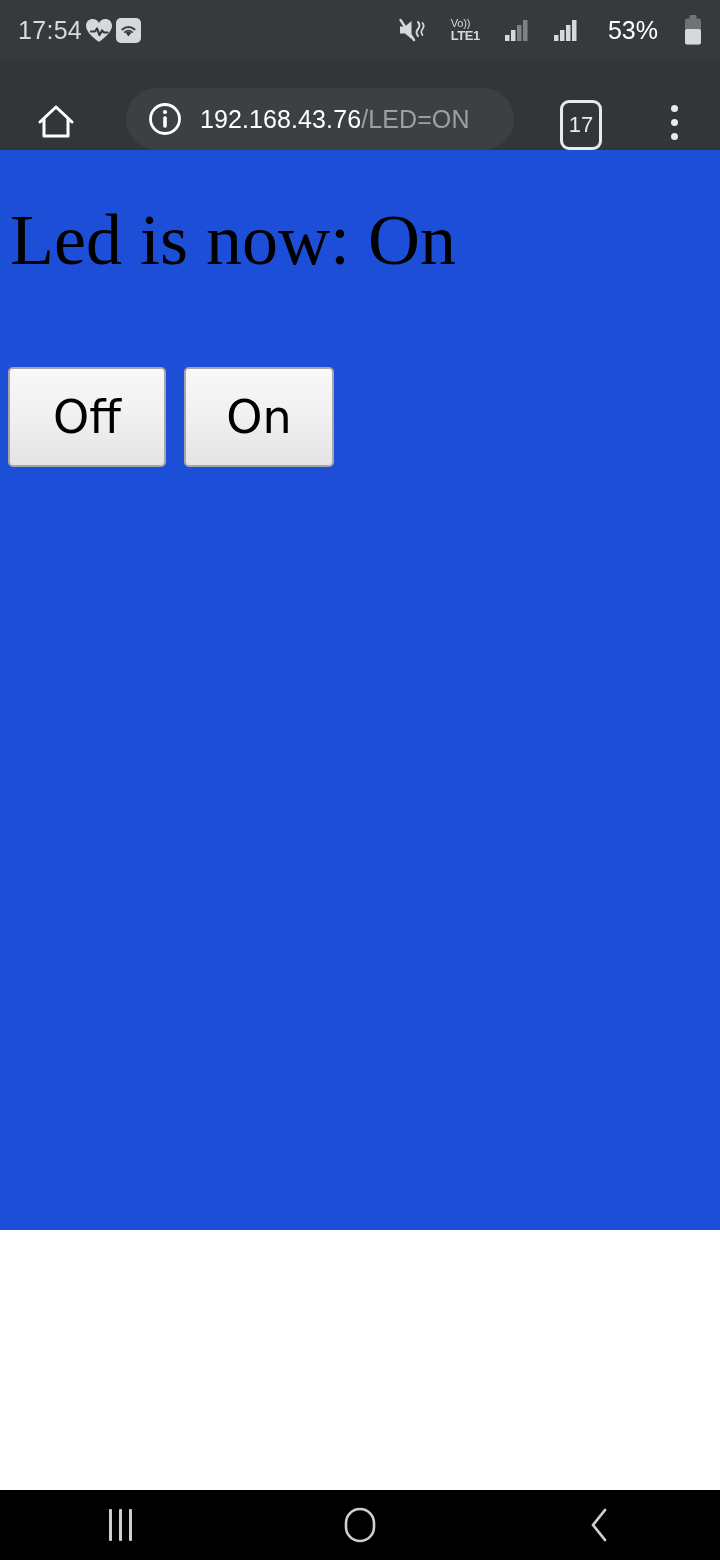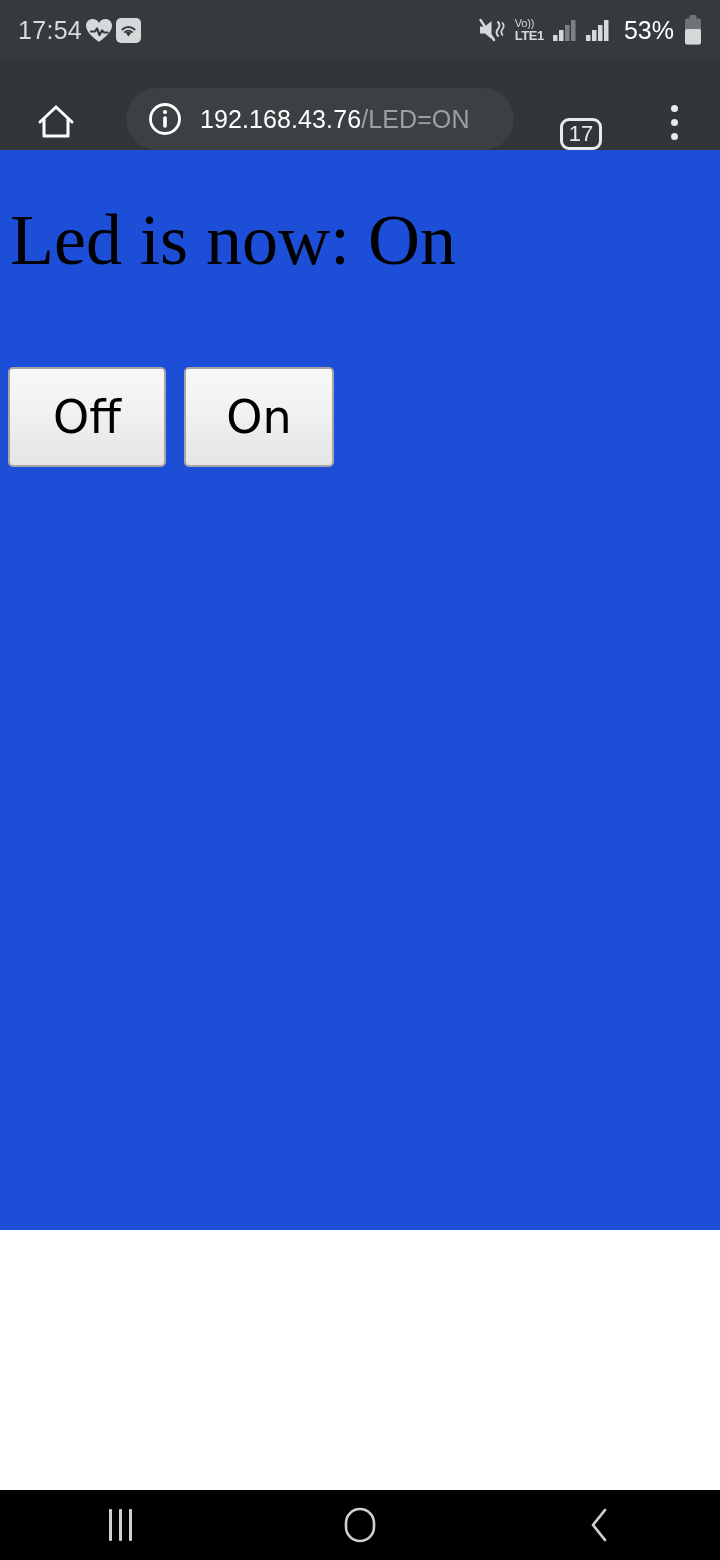--- a/index.html
+++ b/index.html
@@ -12,21 +12,21 @@
   .phone { position:relative; width:720px; height:1560px; background:#fff; }
 
   
   .statusbar{
     position:absolute; top:0; left:0; width:720px; height:60px;
     background:#363a3d; color:#d6d8d9;
     display:flex; align-items:center; justify-content:space-between;
     padding:0 18px;
   }
   .sb-left{ display:flex; align-items:center; gap:3px; }
-  .sb-right{ display:flex; align-items:center; gap:7px; }
+  .sb-right{ display:flex; align-items:center; gap:23px; }
   .sb-time{ font-size:25px; letter-spacing:.3px; color:#d8dadb; font-weight:400; }
   .sb-pct{ font-size:25px; color:#ffffff; margin-left:6px; margin-right:3px;}
   svg{ display:block; }
 
   
   .wifi-box{ width:25px; height:25px; border-radius:5px; background:#d6d8d9;
              display:flex; align-items:center; justify-content:center; }
 
   .volte{ display:flex; flex-direction:column; align-items:flex-start;
           line-height:1; margin-right:1px; }
@@ -42,21 +42,21 @@
   .urlbar{
     flex:1; height:62px; margin:0 14px 0 10px;
     background:#3c4043; border-radius:31px;
     display:flex; align-items:center; padding:0 22px;
   }
   .url-text{ font-size:25px; margin-left:18px; white-space:nowrap; overflow:hidden;
              letter-spacing:.1px;}
   .url-host{ color:#ffffff; }
   .url-path{ color:#9aa0a6; }
   .tabbox{
-    width:42px; height:32px; border:3px solid #e8eaed; border-radius:9px;
+    width:42px; height:50px; border:3px solid #e8eaed; border-radius:9px;
     display:flex; align-items:center; justify-content:center;
     font-size:22px; color:#e8eaed; font-weight:500; margin-right:22px;
   }
   .menu-dots{ width:36px; height:56px; display:flex; flex-direction:column;
               align-items:center; justify-content:center; gap:7px; }
   .menu-dots i{ width:7px; height:7px; border-radius:50%; background:#e8eaed; display:block; }
 
   .tb-shadow{ position:absolute; top:150px; left:0; width:720px; height:14px;
     background:linear-gradient(to bottom, rgba(0,0,0,.11), rgba(0,0,0,0)); }
 

